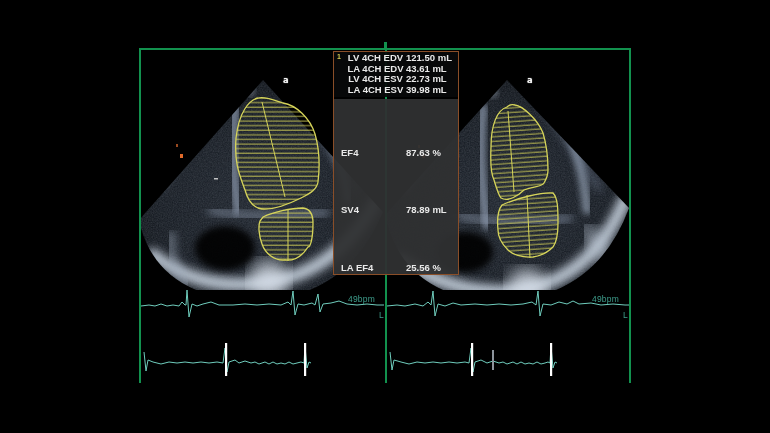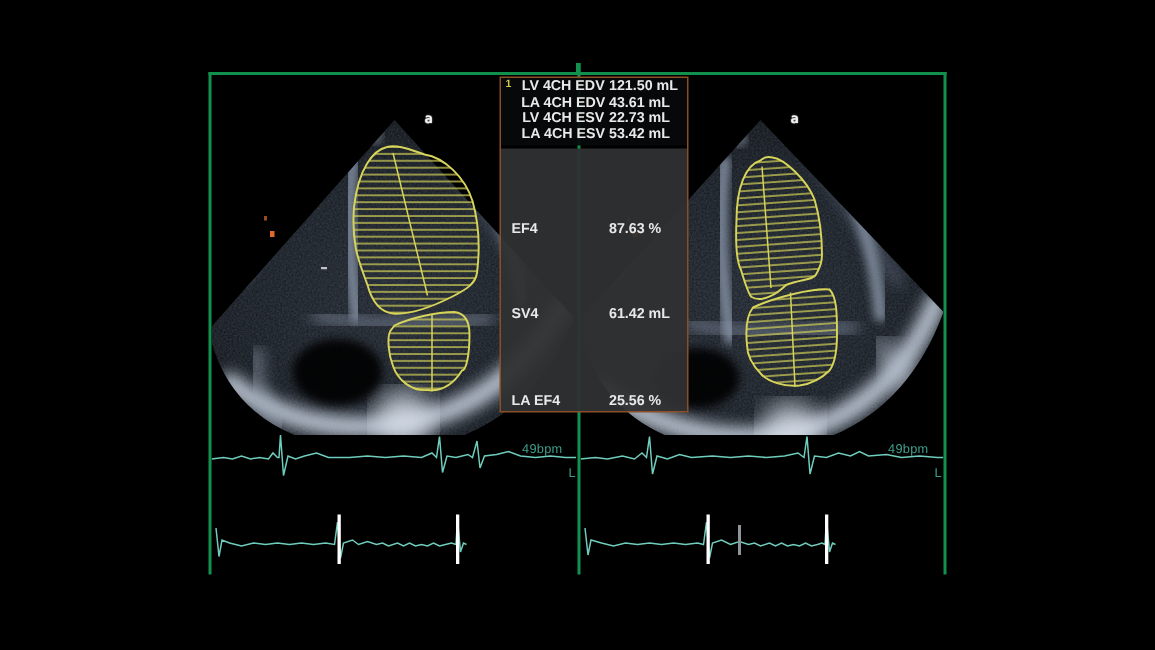--- a/index.html
+++ b/index.html
@@ -200,32 +200,32 @@
       <div class="mrow">
         <span class="lbl1">LA 4CH EDV</span>
         <span class="val">43.61 mL</span>
       </div>
       <div class="mrow">
         <span class="lbl1">LV 4CH ESV</span>
         <span class="val">22.73 mL</span>
       </div>
       <div class="mrow">
         <span class="lbl1">LA 4CH ESV</span>
-        <span class="val">53.42 mL</span>
+        <span class="val">39.98 mL</span>
       </div>
     </div>
     <div class="gap"></div>
     <div class="sec2">
       <div class="mrow mrow2">
         <span class="lbl2">EF4</span>
         <span class="val">87.63 %</span>
       </div>
       <div class="mrow mrow2">
         <span class="lbl2">SV4</span>
-        <span class="val">61.42 mL</span>
+        <span class="val">78.89 mL</span>
       </div>
       <div class="mrow mrow2">
         <span class="lbl2">LA EF4</span>
         <span class="val">25.56 %</span>
       </div>
     </div>
   </div>
 
 </div>
 

